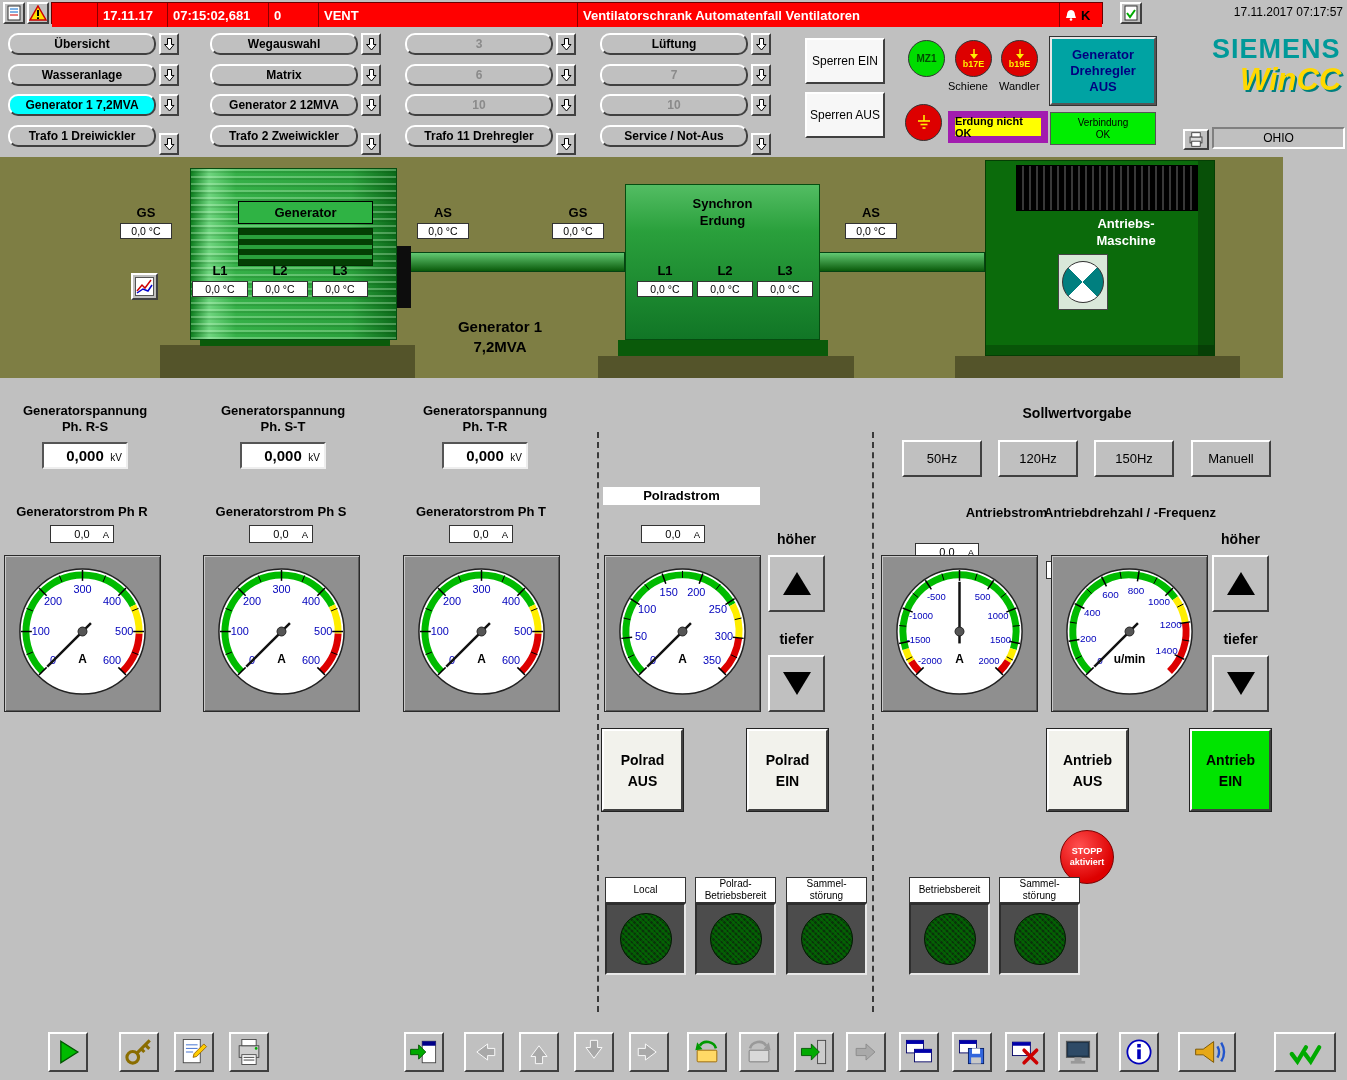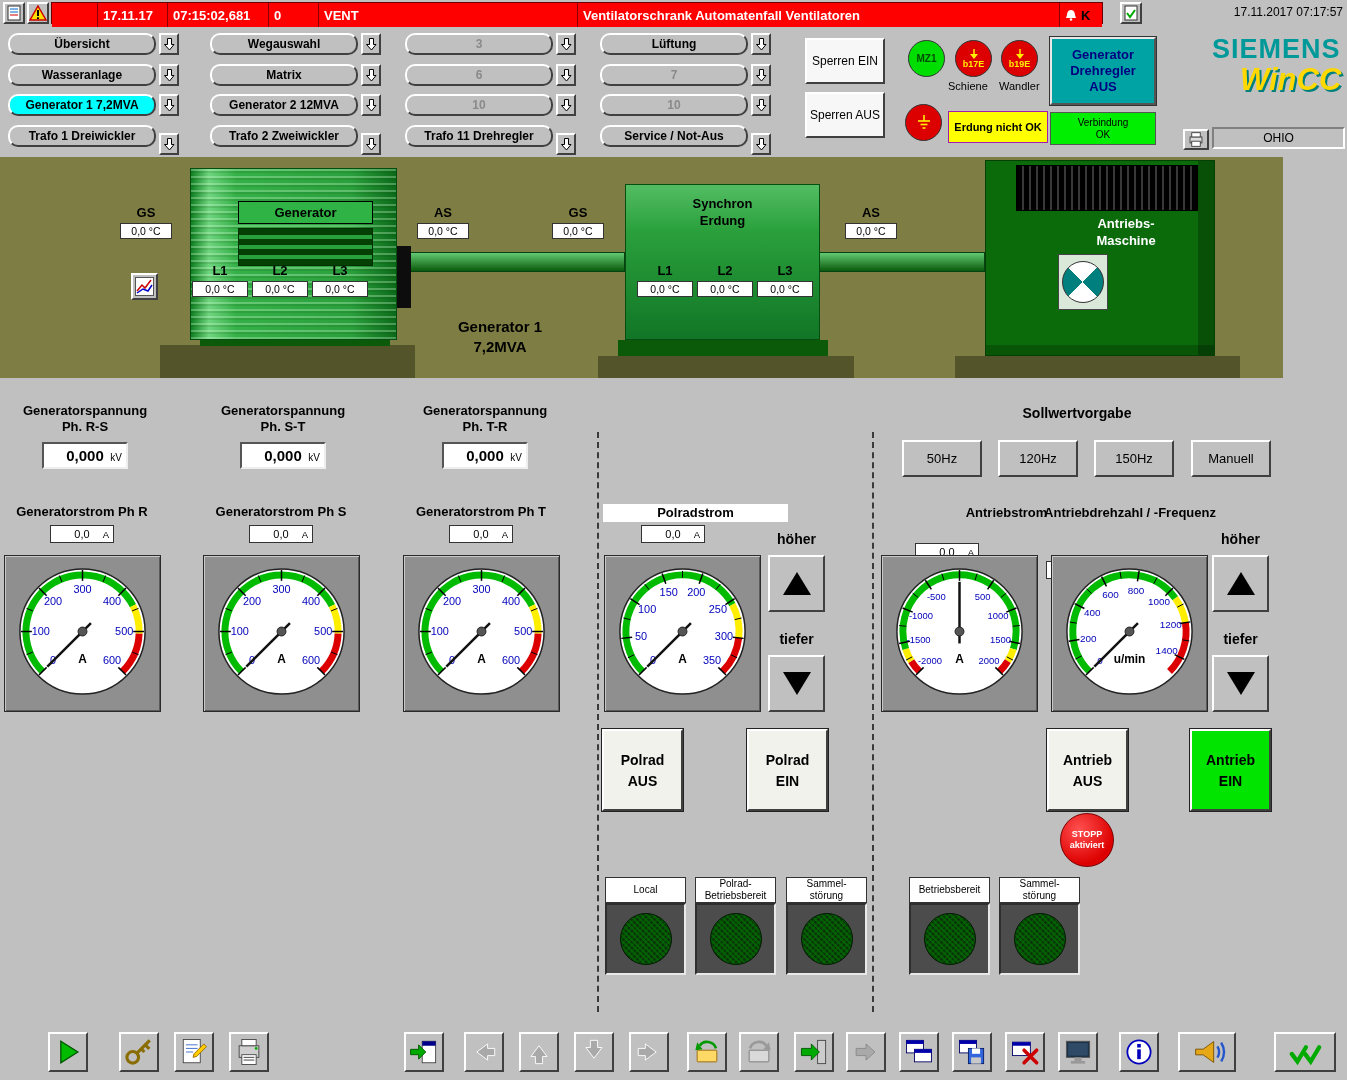--- a/index.html
+++ b/index.html
@@ -35,21 +35,21 @@
   .vfield{margin:7px auto 0;width:86px;height:27px;background:#fff;border:2px solid;border-color:#555 #eee #eee #555;display:flex;align-items:center;justify-content:center;position:relative;}
   .vnum{font-size:15px;font-weight:bold;color:#000;}
   .vunit{font-size:10px;position:absolute;right:4px;top:8px;color:#000;}
   .cfield{margin:5px auto 0;width:64px;height:18px;background:#fff;border:1px solid #333;display:flex;align-items:center;justify-content:center;position:relative;font-size:11px;color:#000;}
   .cunit{position:absolute;right:4px;font-size:9.5px;}
   .gauge{background:#8f8f8f;border:1px solid #2a2a2a;box-shadow:inset 1px 1px 0 #c8c8c8, inset -1px -1px 0 #5a5a5a;padding:3px;}
   .tri-up{width:0;height:0;border-left:14px solid transparent;border-right:14px solid transparent;border-bottom:23px solid #000;}
   .tri-down{width:0;height:0;border-left:14px solid transparent;border-right:14px solid transparent;border-top:23px solid #000;}
   .cmdbtn{width:81px;height:82px;background:#f2f2ec;border:2px solid;border-color:#fff #404040 #404040 #fff;outline:1px solid #222;display:flex;flex-direction:column;align-items:center;justify-content:center;gap:5px;font-size:14px;font-weight:bold;color:#000;cursor:pointer;}
   .cmdbtn.green{background:#00E400;}
-  .stopp{border-radius:50%;background:radial-gradient(circle at 35% 30%,#ff5050,#dd0000 70%);border:1px solid #7a0000;color:#fff;display:flex;flex-direction:column;align-items:center;justify-content:center;font-size:9px;font-weight:bold;line-height:11px;}
+  .stopp{border-radius:50%;background:radial-gradient(circle at 35% 30%,#ff5050,#dd0000 70%);border:1px solid #7a0000;color:#fff;display:flex;flex-direction:column;align-items:center;justify-content:center;font-size:9px;font-weight:bold;line-height:11px;margin-top:17px;}
   .lamp-label{height:26px;background:#fff;border:1px solid #333;font-size:10px;line-height:12px;text-align:center;display:flex;flex-direction:column;justify-content:center;color:#000;}
   .lamp-panel{height:72px;background:#4c4c4c;border:2px solid;border-color:#2e2e2e #e8e8e8 #e8e8e8 #2e2e2e;display:flex;align-items:center;justify-content:center;}
   .lamp-dot{width:52px;height:52px;border-radius:50%;background-color:#0a330a;background-image:repeating-linear-gradient(45deg,rgba(0,120,0,.55) 0 2px,transparent 2px 4px),repeating-linear-gradient(-45deg,rgba(0,120,0,.35) 0 2px,transparent 2px 4px);border:1px solid #021a02;}
   .vsep{width:0;border-left:2px dashed #3a3a3a;}
   .spbtn{display:flex;align-items:center;justify-content:center;font-size:13px;color:#000;cursor:pointer;}
   .toolbtn{display:flex;align-items:center;justify-content:center;cursor:pointer;}
 </style>
 </head>
 <body>
 
@@ -123,21 +123,21 @@
   <div class="abs ind" style="left:905px;top:104px;width:37px;height:37px;background:#DD0000">
     <svg width="14" height="15" viewBox="0 0 14 15">
         <g stroke="#ffee00" stroke-width="1.6">
           <line x1="7" y1="0" x2="7" y2="6"></line>
           <line x1="1" y1="6" x2="13" y2="6"></line>
           <line x1="3.5" y1="9.5" x2="10.5" y2="9.5"></line>
           <line x1="5.5" y1="13" x2="8.5" y2="13"></line>
         </g>
       </svg>
   </div>
-  <div class="abs" style="left:948px;top:111px;width:100px;height:32px;background:#FFFF00;border:1px solid #a21caf;display:flex;align-items:center;justify-content:center">
+  <div class="abs" style="left:948px;top:111px;width:100px;height:32px;background:#FFFF00;border:7px solid #a21caf;display:flex;align-items:center;justify-content:center">
     <span style="font-size:11px;font-weight:bold;color:#000">Erdung nicht OK</span>
   </div>
 
   <div class="abs" style="left:1050px;top:37px;width:106px;height:68px;background:#00A3A3;border:2px solid;border-color:#e8e8e8 #555 #555 #e8e8e8;outline:1px solid #333;display:flex;flex-direction:column;align-items:center;justify-content:center">
     <span class="drz">Generator</span>
     <span class="drz">Drehregler</span>
     <span class="drz">AUS</span>
   </div>
   <div class="abs" style="left:1050px;top:112px;width:106px;height:33px;background:#00EE00;border:1px solid #555;display:flex;flex-direction:column;align-items:center;justify-content:center;line-height:12px">
     <span style="font-size:10px;color:#000">Verbindung</span>
@@ -237,21 +237,21 @@
           <rect x="0.5" y="0.5" width="18" height="18" fill="#fff" stroke="#555"></rect>
           <polyline points="2,14 7,8 10,11 16,3" fill="none" stroke="#cc0000" stroke-width="1.5"></polyline>
           <polyline points="2,16 8,12 13,14 17,8" fill="none" stroke="#0000cc" stroke-width="1.5"></polyline>
         </svg>
     </div>
   </div>
 
   <div class="abs vsep" style="left:597px;top:432px;height:580px"></div>
   <div class="abs vsep" style="left:872px;top:432px;height:580px"></div>
 
-  <div class="abs" style="left:603px;top:504px;width:185px;height:18px;background:#fff;display:flex;align-items:center;justify-content:center">
+  <div class="abs" style="left:603px;top:487px;width:157px;height:18px;background:#fff;display:flex;align-items:center;justify-content:center">
     <span class="tlabel">Polradstrom</span>
   </div>
   <div class="abs cfield" style="left:641px;top:525px;margin:0">
     <span>0,0</span>
       <span class="cunit">A</span>
   </div>
 
   <div class="abs tlabel" style="left:997px;top:405px;width:160px;font-size:14px">Sollwertvorgabe</div>
 
   <div class="abs tlabel" style="left:928px;top:505px;width:157px">Antriebstrom</div>

